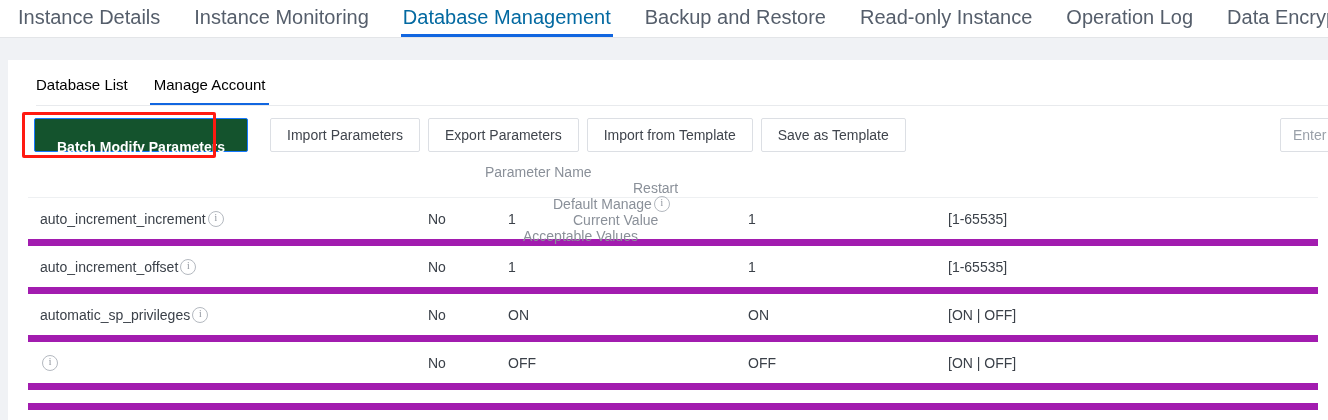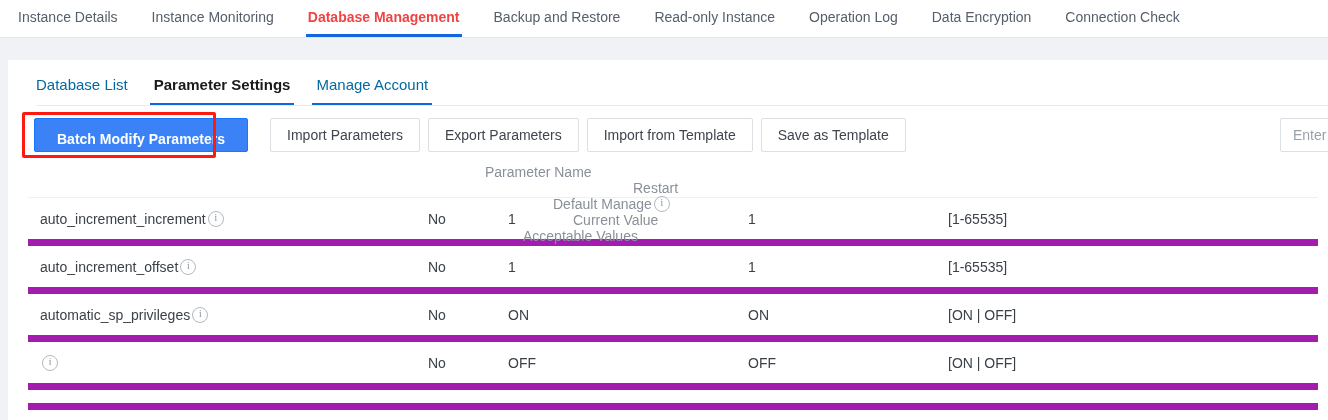--- a/index.html
+++ b/index.html
@@ -33,32 +33,32 @@
     box-sizing: border-box;
   }
   .topnav-inner {
     display: flex;
     align-items: flex-start;
     height: 38px;
     padding-left: 18px;
   }
   .topnav-item {
     position: relative;
-    font-size: 14px;
+    font-size: 20px;
     color: #555e6b;
     line-height: 34px;
     height: 37px;
     margin-right: 34px;
     white-space: nowrap;
     cursor: pointer;
     box-sizing: border-box;
   }
   .topnav-item.active {
-    color: #ef4444;
-    font-weight: bold;
+    color: #0369a1;
+    font-weight: normal;
   }
   .topnav-item.active::after {
     content: "";
     position: absolute;
     left: -2px; right: -2px;
     bottom: 0;
     height: 3px;
     background: #1166e0;
   }
 
@@ -87,21 +87,21 @@
   .subtabs {
     position: relative;
     height: 46px;
     padding-left: 28px;
     display: flex;
     align-items: center;
   }
   .subtab {
     position: relative;
     font-size: 15px;
-    color: #0369a1;
+    color: #000000;
     height: 46px;
     line-height: 50px;
     margin-right: 26px;
     white-space: nowrap;
     cursor: pointer;
   }
   .subtab.active {
     color: #1a1a1a;
     font-weight: bold;
   }
@@ -138,25 +138,25 @@
     color: #40454d;
     background: #ffffff;
     border: 1px solid #dcdfe4;
     border-radius: 2px;
     box-sizing: border-box;
     white-space: nowrap;
     cursor: pointer;
     margin-right: 8px;
   }
   .btn.primary {
-    background: #3b82f6;
+    background: #14532d;
     border-color: #1677ff;
     color: #ffffff;
     font-weight: bold;
-    padding: 4px 22px;
+    padding: 12px 22px;
   }
   .btn-wrap-primary {
     margin-left: 6px;
     margin-right: 14px;
     display: inline-flex;
   }
 
   
   .redbox {
     position: absolute;
@@ -274,21 +274,20 @@
       </div>
   </div>
 
   <div class="gap-band"></div>
 
   <div class="card">
 
     <div class="subtabs">
       <div id="subtabs-inner" style="display:flex;align-items:center;">
           <div class="subtab">Database List</div>
-          <div class="subtab active underlined">Parameter Settings</div>
           <div class="subtab underlined">Manage Account</div>
         </div>
       <div class="subtabs-rule"></div>
     </div>
 
     <div class="toolbar">
       <span class="btn-wrap-primary">
         <button class="btn primary">Batch Modify Parameters</button>
       </span>
       <button class="btn">Import Parameters</button>

